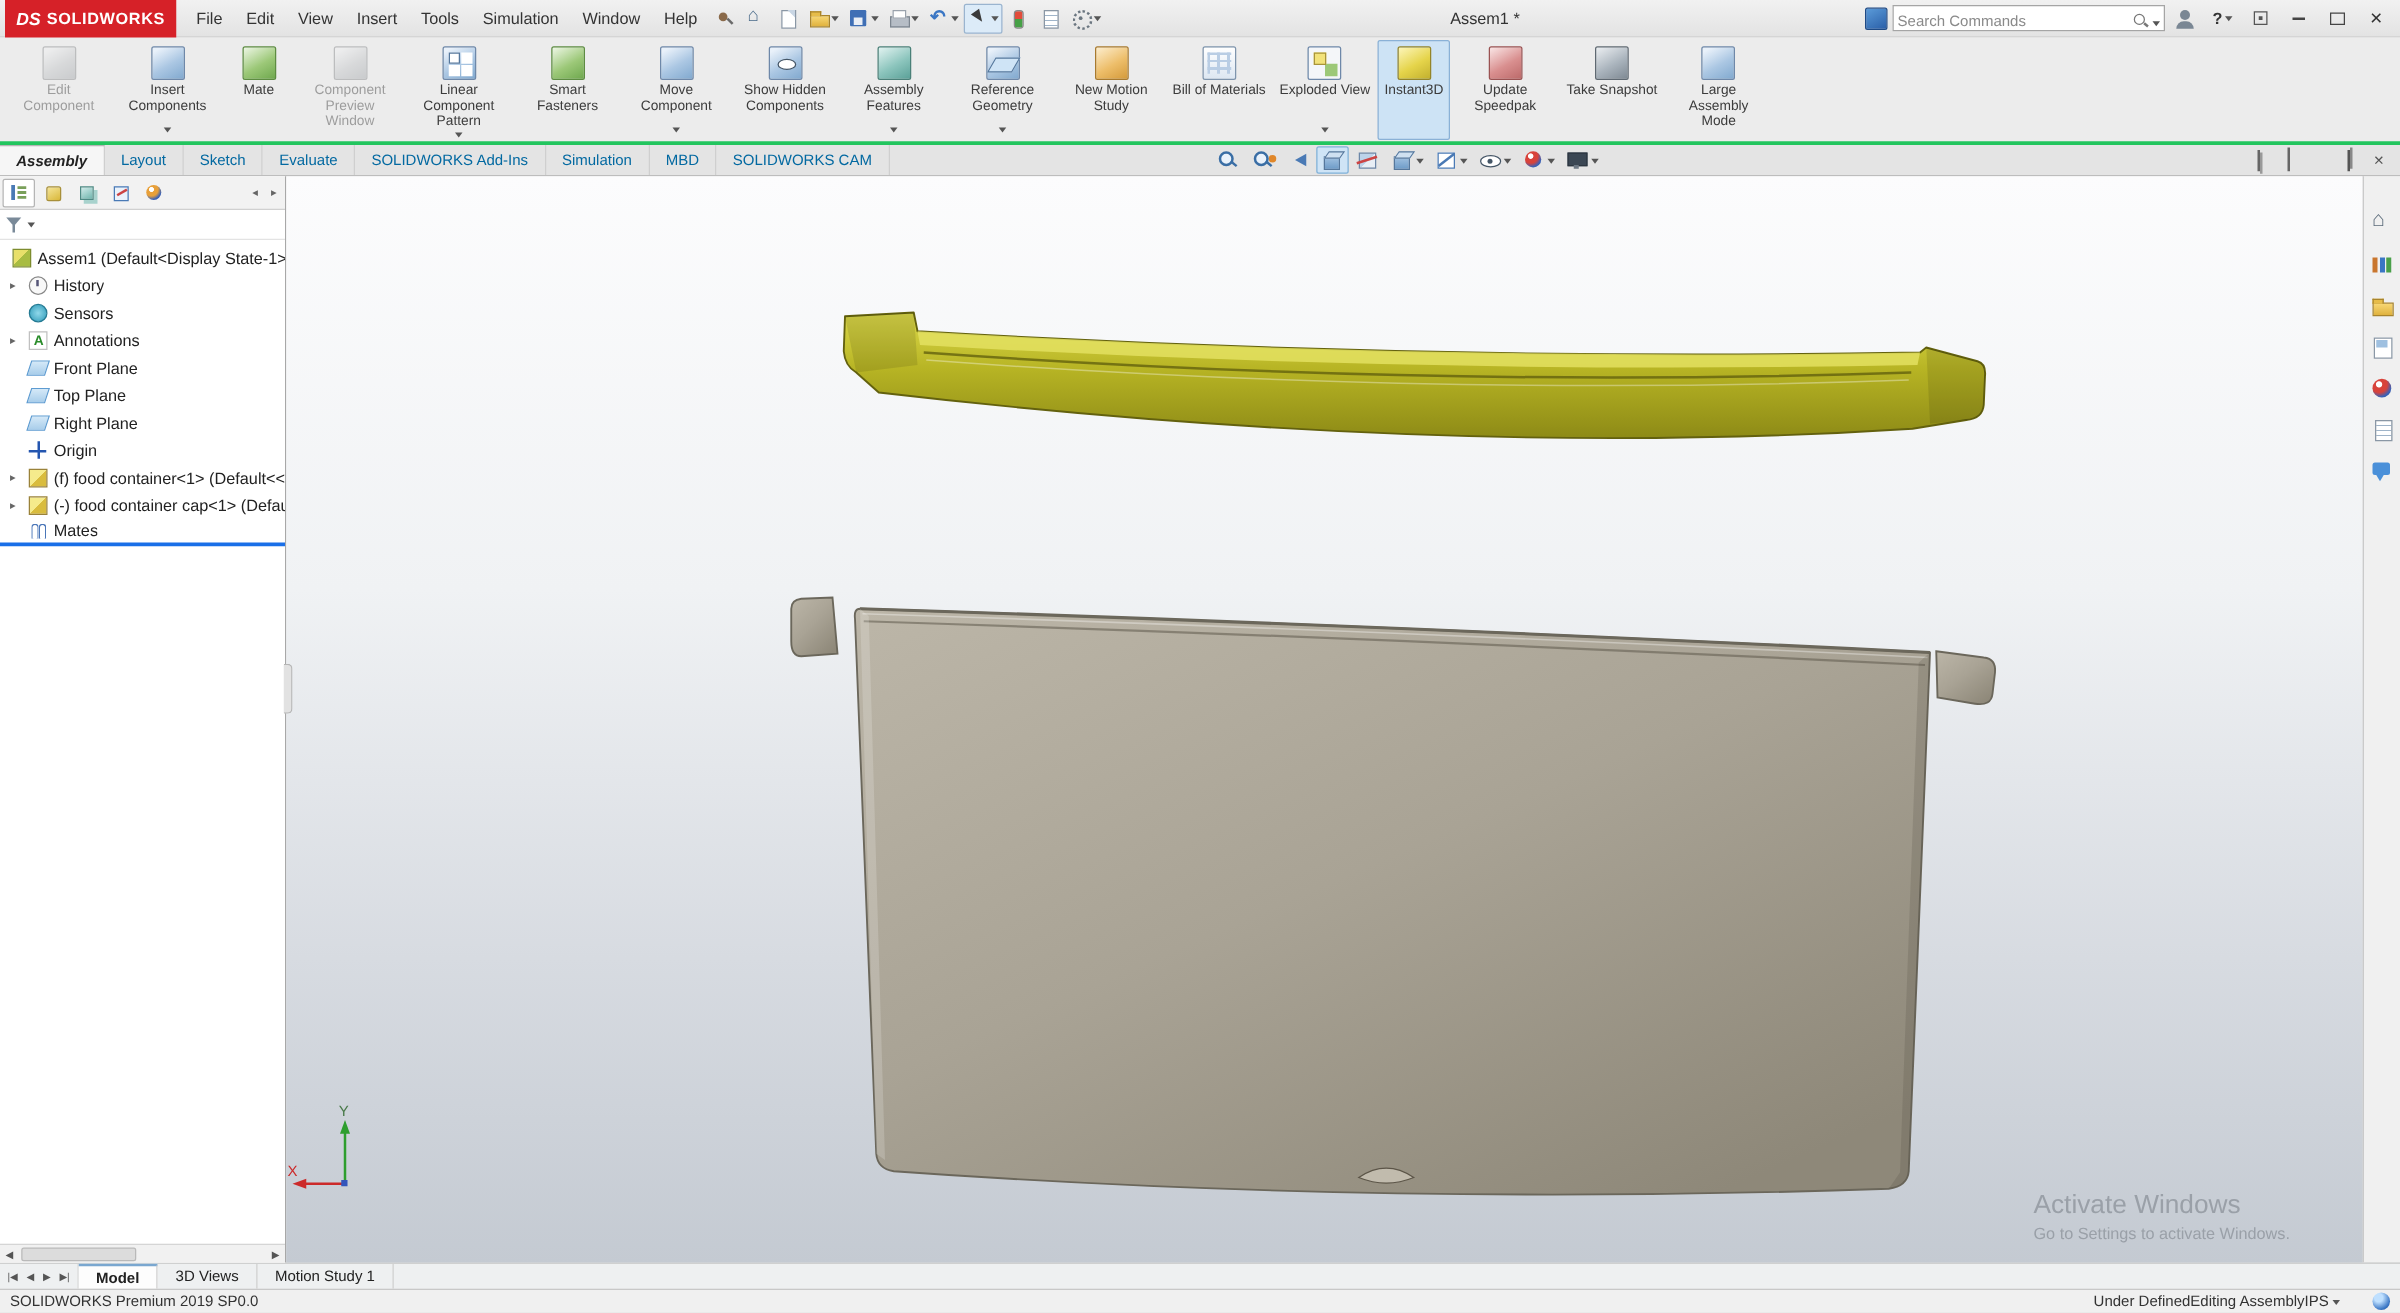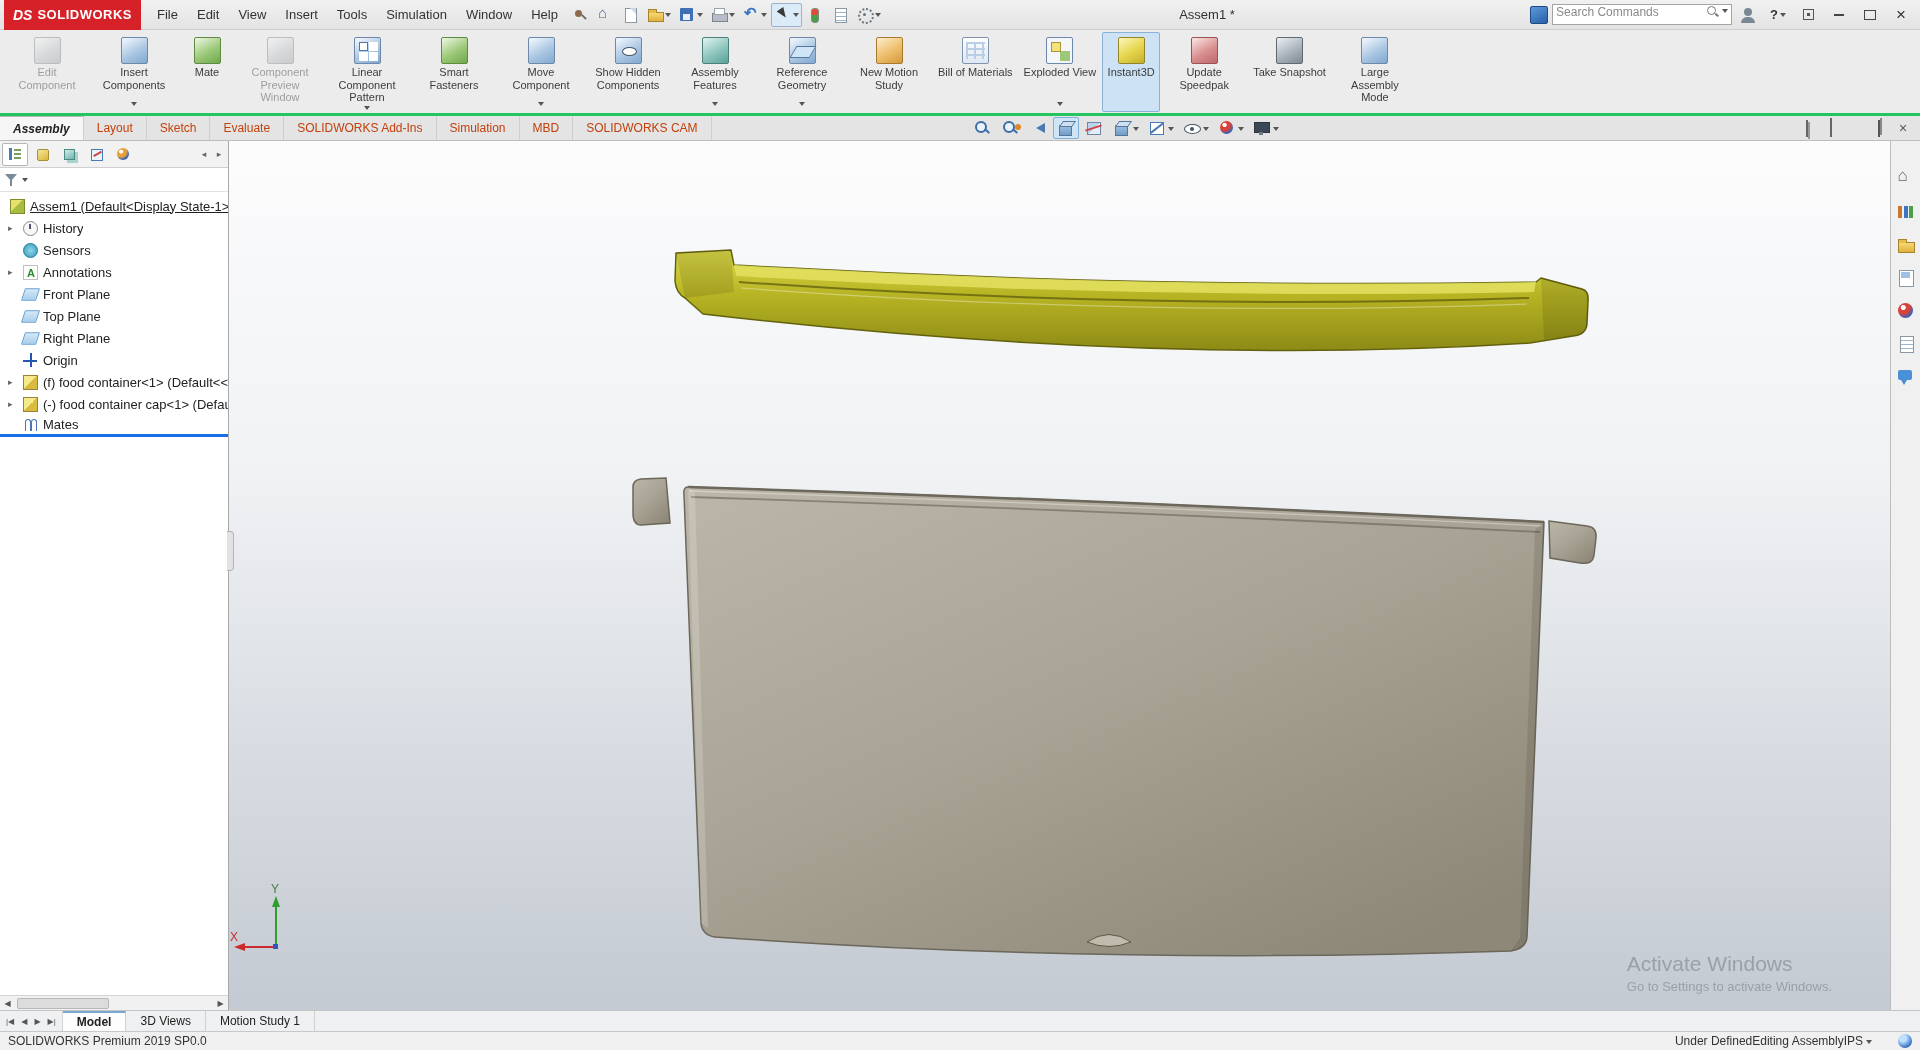--- a/index.html
+++ b/index.html
@@ -32,21 +32,21 @@
 .ic-q-printer::after{content:"";position:absolute;left:4px;top:2px;width:9px;height:5px;background:#fff;border:1px solid #9aa2ac;}
 .ic-q-undo::before{content:"↶";color:#3a76c4;font-size:15px;font-weight:bold;position:absolute;left:2px;top:-2px;}
 .ic-q-cursor::before{content:"";position:absolute;left:6px;top:2px;border:4px solid transparent;border-top:10px solid #3a3a3a;transform:rotate(-35deg);}
 .ic-q-rebuild::before{content:"";position:absolute;left:5px;top:2px;width:6px;height:13px;border-radius:3px;background:linear-gradient(#e24c3a 50%,#46a046 50%);border:1px solid #888;}
 .ic-q-props::before{content:"";position:absolute;left:4px;top:2px;width:10px;height:13px;background:repeating-linear-gradient(#ffffff 0 3px,#9fb4c9 3px 4px);border:1px solid #8a97a5;}
 .ic-q-gear::before{content:"";position:absolute;left:2px;top:2px;width:12px;height:12px;border:2px dotted #6b7680;border-radius:50%;}
 .ic-q-gear::after{content:"";position:absolute;left:7px;top:7px;width:3px;height:3px;background:#6b7680;border-radius:50%;}
 .tspacer{flex:1;}
 .win-title{font-size:13px;color:#333;white-space:nowrap;}
 .search-badge{width:18px;height:18px;border-radius:2px;background:linear-gradient(150deg,#5b9bd9,#2a5fa8);border:1px solid #1e4a86;margin-right:3px;flex:none;}
-.search-box{display:flex;align-items:flex-start;width:180px;height:21px;background:#fff;border:1px solid #a5a5a5;padding:0 3px;gap:2px;}
+.search-box{display:flex;align-items:flex-end;width:218px;height:21px;background:#fff;border:1px solid #a5a5a5;padding:0 3px;gap:2px;}
 .search-box input{flex:1;border:none;outline:none;font-size:12px;color:#333;min-width:0;background:transparent;}
 .search-box input::placeholder{color:#8a8a8a;}
 .mag-icon{width:14px;height:14px;position:relative;flex:none;}
 .mag-icon::before{content:"";position:absolute;left:1px;top:1px;width:7px;height:7px;border:1.5px solid #777;border-radius:50%;}
 .mag-icon::after{content:"";position:absolute;left:9px;top:9px;width:4px;height:1.5px;background:#777;transform:rotate(40deg);}
 .user-icon{width:18px;height:18px;position:relative;margin:0 6px;}
 .user-icon::before{content:"";position:absolute;left:5px;top:2px;width:8px;height:8px;border-radius:50%;background:#7a8794;}
 .user-icon::after{content:"";position:absolute;left:2px;top:11px;width:14px;height:6px;border-radius:7px 7px 0 0;background:#7a8794;}
 .help-btn{display:flex;align-items:center;gap:2px;padding:0 6px;color:#333;font-weight:bold;}
 .winbtn{width:30px;height:24px;display:flex;align-items:center;justify-content:center;color:#444;position:relative;}
@@ -72,21 +72,21 @@
 .ic-r-bom{background:linear-gradient(#ffffff,#dde7f2);border-color:#7f95ad;}
 .ic-r-bom::after{content:"";position:absolute;inset:4px 3px;background:repeating-linear-gradient(#b9cde4 0 2px,transparent 2px 6px),repeating-linear-gradient(90deg,#b9cde4 0 2px,transparent 2px 8px);}
 .ic-r-exploded{background:#f4f6f9;}
 .ic-r-exploded::after{content:"";position:absolute;left:4px;top:4px;width:8px;height:8px;background:#f2e27a;border:1px solid #a8943a;box-shadow:9px 9px 0 #9cc878;}
 .ic-r-pattern::after{content:"";position:absolute;left:4px;top:4px;width:7px;height:7px;background:#fff;border:1px solid #55779c;box-shadow:10px 0 0 #fff,0 10px 0 #fff,10px 10px 0 #fff;}
 .ic-r-refgeo::after{content:"";position:absolute;left:3px;top:8px;width:18px;height:10px;background:#cfe4f6;border:1px solid #55779c;transform:skewX(-30deg);}
 .ic-r-hidden::after{content:"";position:absolute;left:6px;top:9px;width:13px;height:7px;background:#fff;border:1.5px solid #456;border-radius:50%;}
 
 
 .tabband{height:25px;flex:none;background:#e4e4e4;border-bottom:1px solid #bdbdbd;display:flex;align-items:stretch;}
-.rtab{display:flex;align-items:center;padding:0 13px;font-size:12px;color:#c2410c;border-right:1px solid #cfcfcf;}
+.rtab{display:flex;align-items:center;padding:0 13px;font-size:12px;color:#0369a1;border-right:1px solid #cfcfcf;}
 .rtab.is-active{background:#f6f6f6;border-top:1px solid #b5b5b5;font-weight:bold;color:#222;font-style:italic;}
 .bandspacer1{flex:1;}
 .bandspacer2{flex:2;}
 .hbar{display:flex;align-items:center;gap:2px;}
 .hbtn{height:22px;min-width:24px;display:flex;align-items:center;justify-content:center;border:1px solid transparent;border-radius:2px;padding:0 2px;gap:1px;}
 .hbtn.is-active{background:#cfe4f6;border-color:#7fb0d8;}
 .hico{width:20px;height:18px;position:relative;display:inline-block;flex:none;}
 .ic-h-zoom::before{content:"";position:absolute;left:3px;top:2px;width:8px;height:8px;border:2px solid #3a6ea5;border-radius:50%;background:#eaf2fb;}
 .ic-h-zoom::after{content:"";position:absolute;left:12px;top:11px;width:6px;height:2px;background:#3a6ea5;transform:rotate(40deg);}
 .ic-h-zoomarea::before{content:"";position:absolute;left:3px;top:2px;width:8px;height:8px;border:2px solid #3a6ea5;border-radius:50%;background:#eaf2fb;box-shadow:9px 0 0 -3px #e0872a;}
@@ -128,21 +128,21 @@
 .ic-p-dimx::after{content:"";position:absolute;left:5px;top:7px;width:9px;height:1.5px;background:#c44;transform:rotate(-30deg);}
 .ic-p-display::before{content:"";position:absolute;left:2px;top:2px;width:12px;height:12px;border-radius:50%;background:radial-gradient(circle at 35% 30%,#fff 0 15%,#e8a03a 20% 45%,#3a62b8 70%,#27418a);}
 .side-tab-arrows{margin-left:auto;display:flex;gap:1px;color:#666;font-size:9px;}
 .sarr{width:14px;height:20px;display:flex;align-items:center;justify-content:center;}
 .filter-row{height:24px;flex:none;border-bottom:1px solid #e3e3e3;display:flex;align-items:center;padding:0 4px;gap:2px;}
 .funnel-icon{width:16px;height:16px;position:relative;}
 .funnel-icon::before{content:"";position:absolute;left:1px;top:2px;border:6px solid transparent;border-top:7px solid #7a8a99;}
 .funnel-icon::after{content:"";position:absolute;left:6px;top:8px;width:2px;height:6px;background:#7a8a99;}
 .tree{flex:1;overflow:hidden;padding-top:3px;}
 .tree-row{display:flex;align-items:center;height:22px;padding-left:8px;font-size:13px;color:#222;white-space:nowrap;}
-.tree-row.is-root{padding-left:10px;text-decoration:underline;}
+.tree-row.is-root{padding-left:10px;}
 .tree-row.is-selected{border-bottom:3px solid #1a6fe8;}
 .tree-arrow{width:15px;flex:none;font-size:9px;color:#666;visibility:hidden;}
 .tree-row.is-arrow .tree-arrow{visibility:visible;}
 .tico{width:15px;height:15px;flex:none;position:relative;margin-right:5px;display:inline-block;}
 .ic-assembly{background:linear-gradient(135deg,#e8e06a 0 45%,#a8bc42 45%);border:1px solid #7d8c2e;}
 .ic-history{border:1.5px solid #888;border-radius:50%;background:#f8f8f8;}
 .ic-history::after{content:"";position:absolute;left:5px;top:2px;width:2px;height:5px;background:#557;}
 .ic-sensors{background:radial-gradient(#8fd8ea,#2f9ab8);border-radius:50%;border:1px solid #247a93;}
 .ic-annotations{background:#fff;border:1px solid #c0c0c0;}
 .ic-annotations::after{content:"A";position:absolute;left:3px;top:0;font:bold 11px/14px "Liberation Sans",sans-serif;color:#2a8c2a;}

